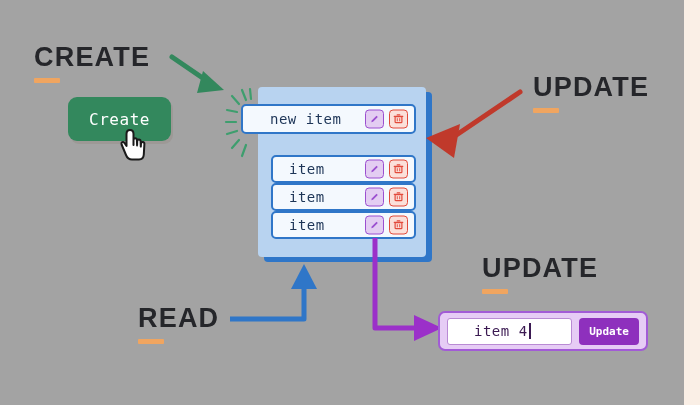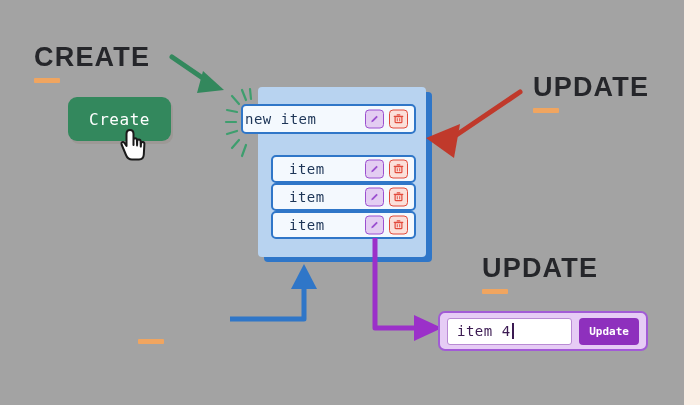--- a/index.html
+++ b/index.html
@@ -115,21 +115,21 @@
   }
   .update-input {
     flex: 1;
     height: 27px;
     background: #ffffff;
     border: 1.5px solid #b98ad4;
     border-radius: 3px;
     box-sizing: border-box;
     display: flex;
     align-items: center;
-    padding-left: 9px;
+    padding-left: 26px;
     font-family: "DejaVu Sans Mono", "Liberation Mono", monospace;
     font-size: 14px;
     color: #3b1a52;
     letter-spacing: 0.5px;
   }
   .caret {
     display: inline-block;
     width: 2px;
     height: 16px;
     background: #3b1a52;
@@ -187,21 +187,21 @@
       <line x1="24" y1="3" x2="25" y2="13"></line>
       <line x1="1" y1="24" x2="11" y2="26"></line>
       <line x1="0" y1="36" x2="10" y2="36"></line>
       <line x1="1" y1="48" x2="11" y2="45"></line>
       <line x1="6" y1="62" x2="13" y2="54"></line>
       <line x1="16" y1="70" x2="20" y2="59"></line>
     </g>
   </svg>
 
   <div class="row" style="left:241px; top:104px; width:175px; height:30px;">
-    <span class="row-label" style="margin-left:2px;">new item</span>
+    <span class="row-label" style="margin-left:27px;">new item</span>
     <span class="row-actions">
       <span class="icon-btn icon-edit">
         <svg width="11" height="11" viewBox="0 0 12 12">
           <path d="M2.5 9.5 L3 7.6 L8.2 2.4 L9.6 3.8 L4.4 9 Z" fill="#9b4fd0"></path>
         </svg>
       </span>
       <span class="icon-btn icon-del">
         <svg width="11" height="11" viewBox="0 0 12 12">
           <rect x="2.3" y="3.4" width="7.4" height="6.6" rx="0.8" fill="none" stroke="#e2493a" stroke-width="1.3"></rect>
           <line x1="1.3" y1="3.1" x2="10.7" y2="3.1" stroke="#e2493a" stroke-width="1.3" stroke-linecap="round"></line>
@@ -274,20 +274,21 @@
   </div>
 
   <div class="abs heading" style="left:533px; top:74px;">UPDATE</div>
   <div class="underline" style="left:533px; top:108px;"></div>
 
   <svg class="abs" style="left:408px; top:88px;" width="120" height="78">
     <line x1="112" y1="4" x2="38" y2="54" stroke="#c0392b" stroke-width="5" stroke-linecap="round"></line>
     <polygon points="52,36 46,70 18,50" fill="#c0392b"></polygon>
   </svg>
 
+  <div class="abs heading" style="left:138px; top:305px;">READ</div>
   <div class="underline" style="left:138px; top:339px;"></div>
 
   <svg class="abs" style="left:228px; top:262px;" width="110" height="64">
     <path d="M2 57 L76 57 L76 22" fill="none" stroke="#2f76c8" stroke-width="5" stroke-linejoin="round"></path>
     <polygon points="76,2 89,27 63,27" fill="#2f76c8"></polygon>
   </svg>
 
   <div class="abs heading" style="left:482px; top:255px;">UPDATE</div>
   <div class="underline" style="left:482px; top:289px;"></div>
 

